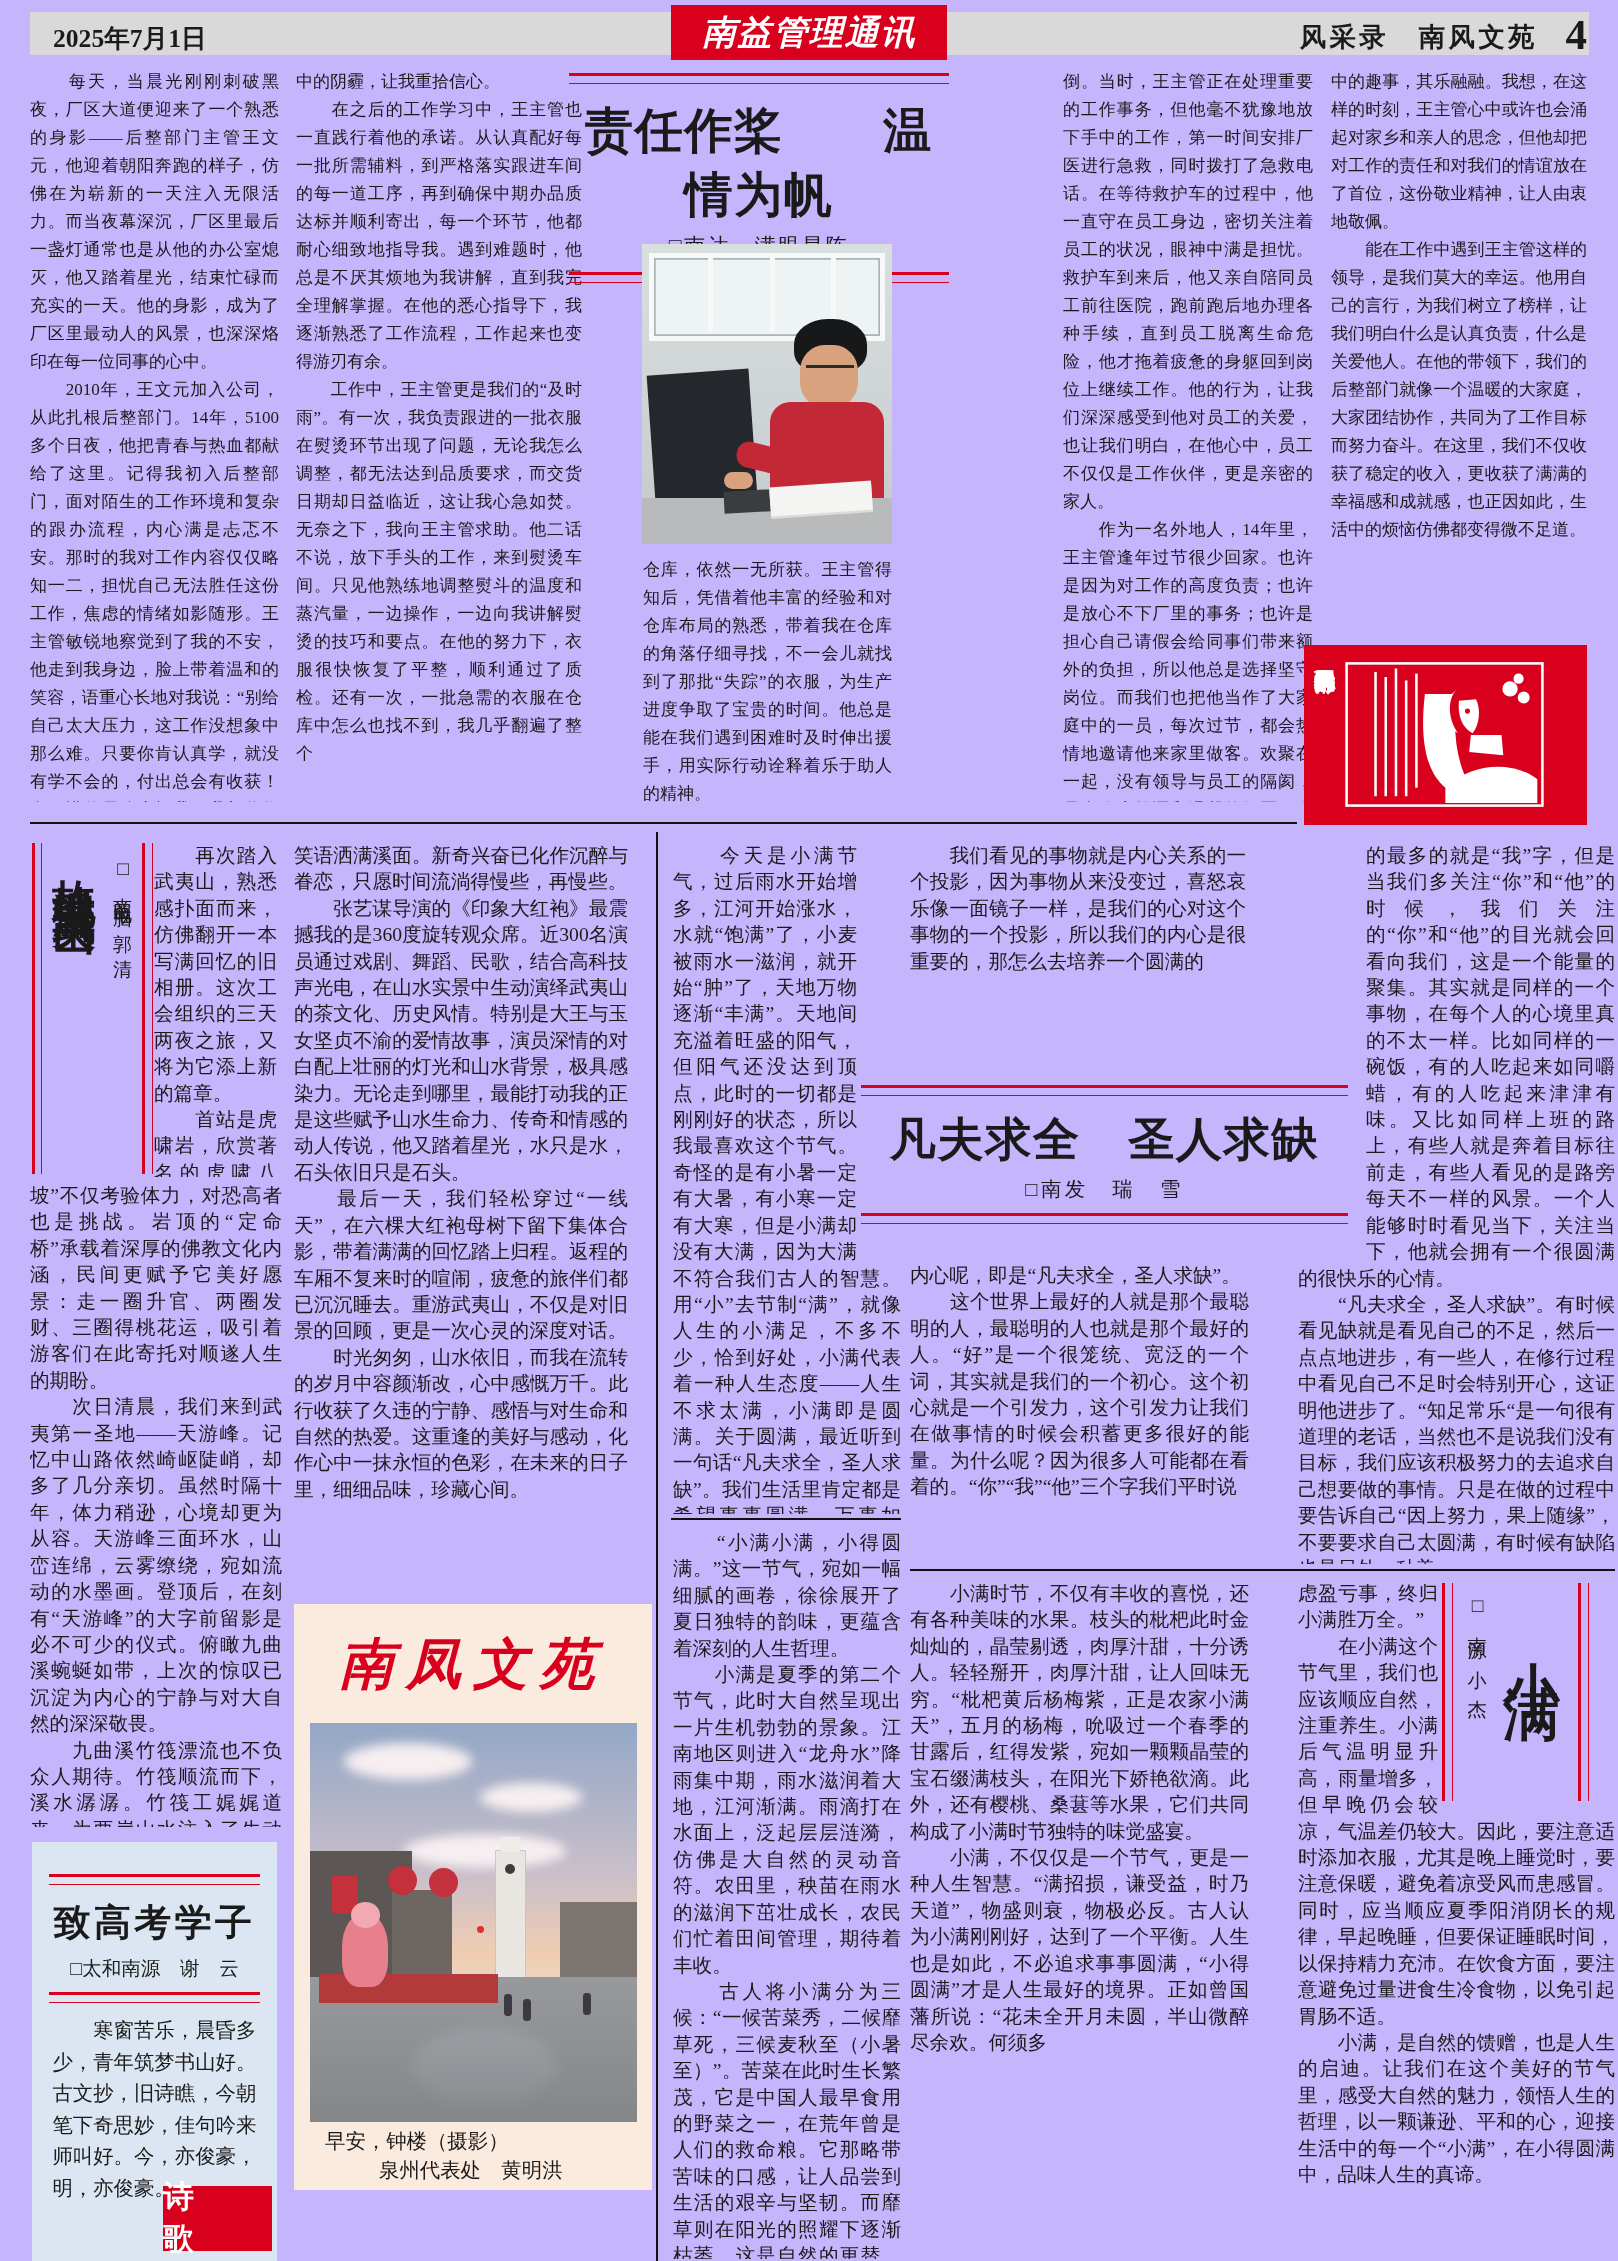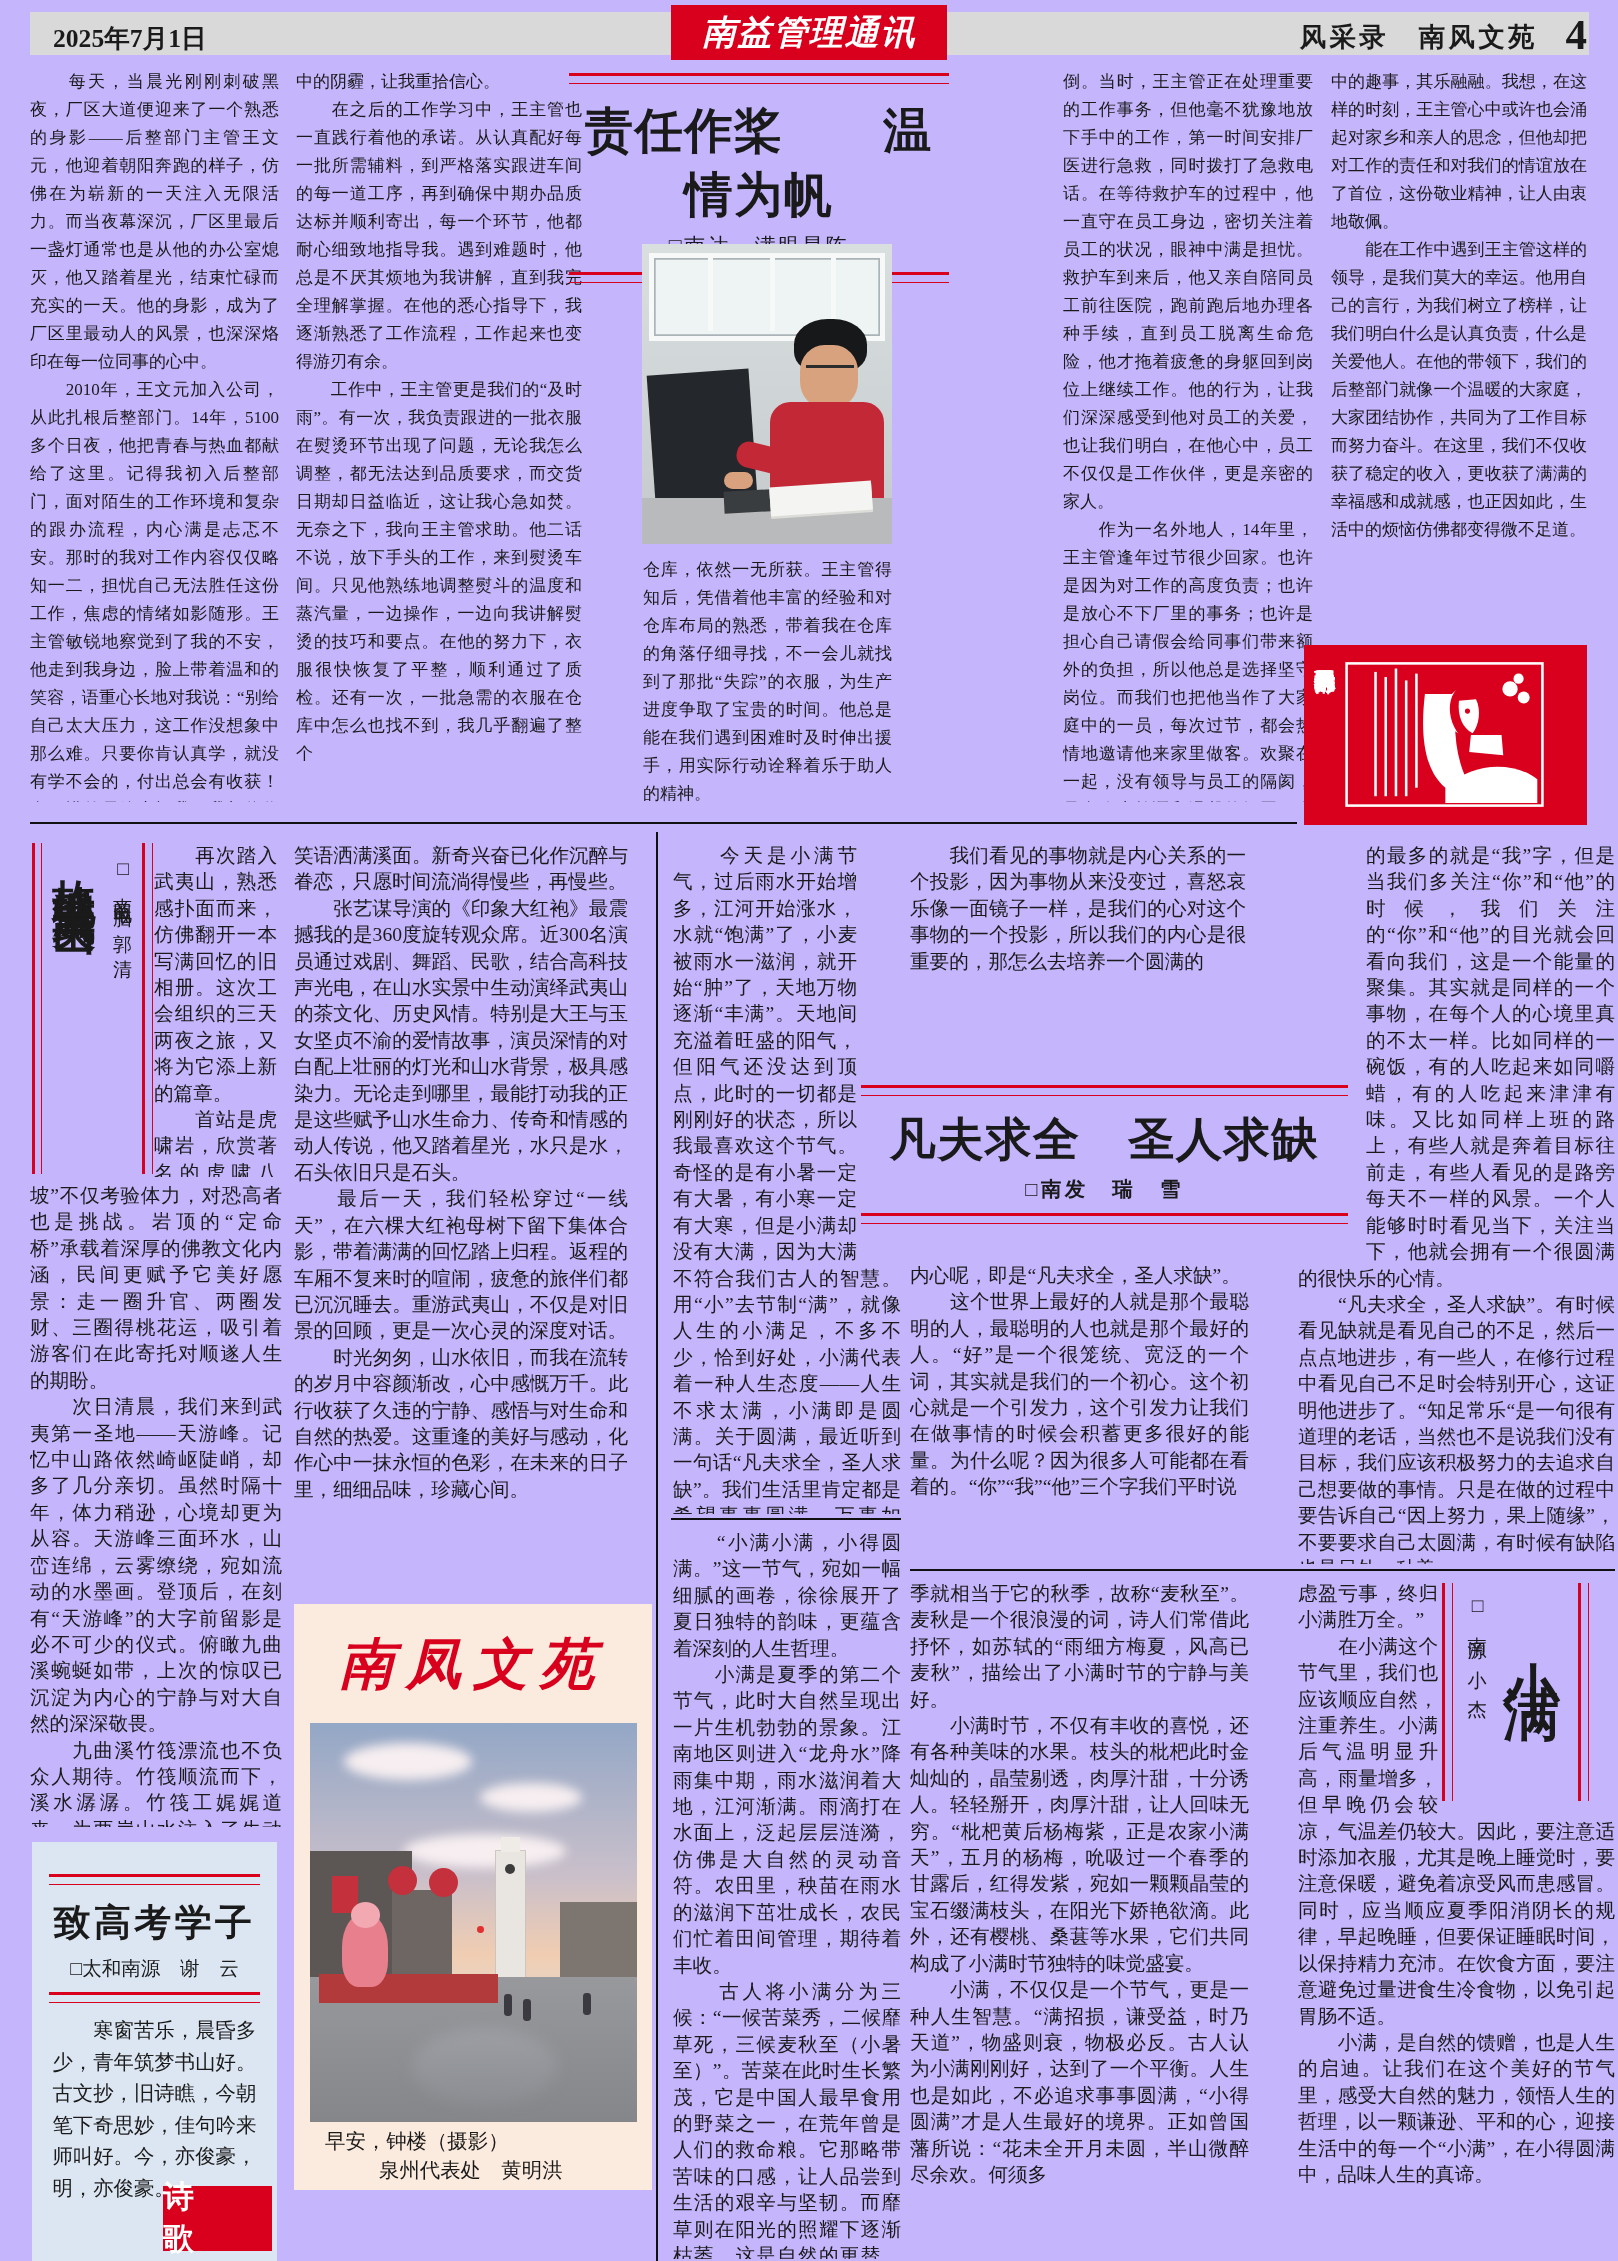--- a/index.html
+++ b/index.html
@@ -45,21 +45,21 @@
   .gk-tag{position:absolute;right:5.1px;bottom:10.2px;width:109px;height:65px;background:#d8001d;color:#fff;
           font-size:31px;font-weight:bold;display:flex;align-items:center;justify-content:center;letter-spacing:6.8px;}
   
   .nf-box{left:294px;top:1604px;width:358px;height:586px;background:#fbeade;}
   .nf-callig{color:#d8001d;font-size:55px;font-weight:bold;font-style:italic;text-align:center;
              letter-spacing:12px;margin:24px 0 8.5px;}
   .nf-cap{font-size:20.4px;line-height:29px;}
   
   .ff-block{left:861px;top:1085px;width:487px;}
   .ff-title{font-size:46px;text-align:center;margin:13.6px 0 3.4px;}
-  .ff-byline{font-size:20.4px;text-align:center;margin:1.7px 0 10.2px;letter-spacing:3.4px;font-weight:bold;}
+  .ff-byline{font-size:20.4px;text-align:center;margin:1.7px 0 10.2px;letter-spacing:3.4px;}
   
   .xm-box{left:1442px;top:1583px;width:147px;height:218px;display:flex;flex-direction:row-reverse;
           justify-content:space-between;}
   .xm-title{font-size:56px;font-weight:bold;letter-spacing:24px;padding-top:34px;}
   .xm-byline{font-size:19px;letter-spacing:5.1px;padding-top:12px;}
   .spacer-r{float:right;}
   .spacer-l{float:left;}
   
   .p1-wall{position:absolute;inset:0;background:linear-gradient(#d9dedf 0%,#cdd2d4 60%,#c4c8ca 100%);}
   .p1-win{position:absolute;top:8.5px;left:6.8px;right:6.8px;height:78px;background:#eef3f4;
@@ -277,21 +277,20 @@
     <div class="spacer-l" style="width:68px;height:155px;margin-top:247px;"></div>
     <div>
         <p class="para">的最多的就是“我”字，但是当我们多关注“你”和“他”的时候，我们关注的“你”和“他”的目光就会回看向我们，这是一个能量的聚集。其实就是同样的一个事物，在每个人的心境里真的不太一样。比如同样的一碗饭，有的人吃起来如同嚼蜡，有的人吃起来津津有味。又比如同样上班的路上，有些人就是奔着目标往前走，有些人看见的是路旁每天不一样的风景。一个人能够时时看见当下，关注当下，他就会拥有一个很圆满的很快乐的心情。</p>
         <p class="para">　　“凡夫求全，圣人求缺”。有时候看见缺就是看见自己的不足，然后一点点地进步，有一些人，在修行过程中看见自己不足时会特别开心，这证明他进步了。“知足常乐“是一句很有道理的老话，当然也不是说我们没有目标，我们应该积极努力的去追求自己想要做的事情。只是在做的过程中要告诉自己“因上努力，果上随缘”，不要要求自己太圆满，有时候有缺陷也是另外一种美。</p>
       </div>
   </div>
 
   <div class="abs thinline" style="left:910px;top:1569px;width:705px;height:1.7px;"></div>
 
   <div class="col fs-mid" style="left:910px;top:1581px;width:339px;height:680px;">
-      <p class="para">季就相当于它的秋季，故称“麦秋至”。麦秋是一个很浪漫的词，诗人们常借此抒怀，如苏轼的“雨细方梅夏，风高已麦秋”，描绘出了小满时节的宁静与美好。</p>
       <p class="para">　　小满时节，不仅有丰收的喜悦，还有各种美味的水果。枝头的枇杷此时金灿灿的，晶莹剔透，肉厚汁甜，十分诱人。轻轻掰开，肉厚汁甜，让人回味无穷。“枇杷黄后杨梅紫，正是农家小满天”，五月的杨梅，吮吸过一个春季的甘露后，红得发紫，宛如一颗颗晶莹的宝石缀满枝头，在阳光下娇艳欲滴。此外，还有樱桃、桑葚等水果，它们共同构成了小满时节独特的味觉盛宴。</p>
       <p class="para">　　小满，不仅仅是一个节气，更是一种人生智慧。“满招损，谦受益，时乃天道”，物盛则衰，物极必反。古人认为小满刚刚好，达到了一个平衡。人生也是如此，不必追求事事圆满，“小得圆满”才是人生最好的境界。正如曾国藩所说：“花未全开月未圆，半山微醉尽余欢。何须多</p>
     </div>
 
   <div class="col fs-mid" style="left:1298px;top:1581px;width:317px;height:680px;">
     <div class="spacer-r" style="width:177px;height:222px;margin-top:0;"></div>
     <div>
         <p class="para">虑盈亏事，终归小满胜万全。”</p>
         <p class="para">　　在小满这个节气里，我们也应该顺应自然，注重养生。小满后气温明显升高，雨量增多，但早晚仍会较凉，气温差仍较大。因此，要注意适时添加衣服，尤其是晚上睡觉时，要注意保暖，避免着凉受风而患感冒。同时，应当顺应夏季阳消阴长的规律，早起晚睡，但要保证睡眠时间，以保持精力充沛。在饮食方面，要注意避免过量进食生冷食物，以免引起胃肠不适。</p>
         <p class="para">　　小满，是自然的馈赠，也是人生的启迪。让我们在这个美好的节气里，感受大自然的魅力，领悟人生的哲理，以一颗谦逊、平和的心，迎接生活中的每一个“小满”，在小得圆满中，品味人生的真谛。</p>

